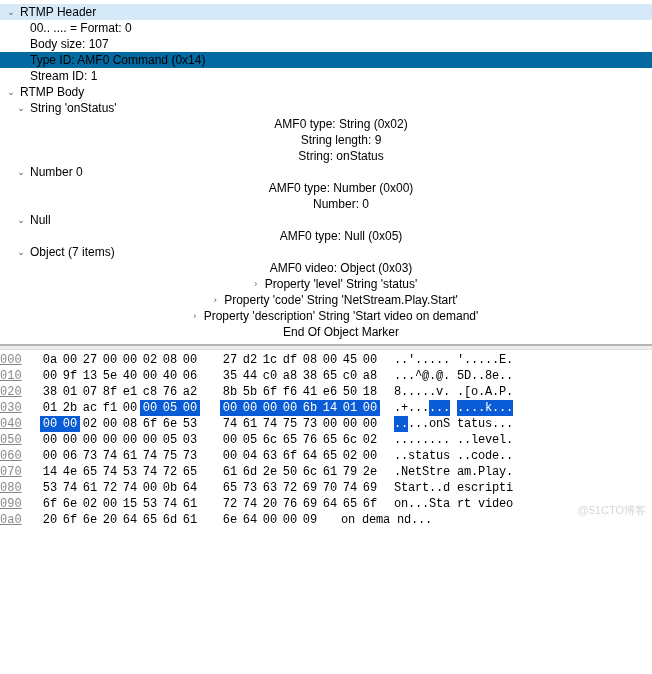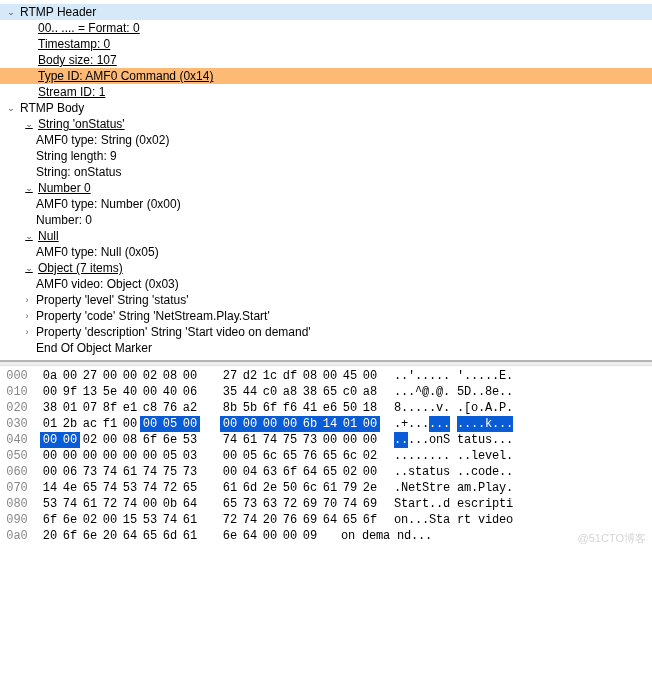--- a/index.html
+++ b/index.html
@@ -24,24 +24,24 @@
   .caret {
     display: inline-block;
     width: 10px;
     text-align: center;
     color: #555;
     font-size: 9px;
     margin-right: 4px;
   }
   .caret.none { visibility: hidden; }
   .sel-header { background: #d6e9f8; }
-  .sel-field  { background: #fdba74; }
+  .sel-field  { background: #0369a1; }
   .ind1 { padding-left: 6px; }
-  .ind2 { padding-left: 24px; text-decoration: underline; }
-  .ind3 { padding-left: 22px; }
+  .ind2 { padding-left: 16px; }
+  .ind3 { padding-left: 16px; justify-content: center; }
 
   .divider {
     border-top: 2px solid #b5b5b5;
     border-bottom: 1px solid #e0e0e0;
     height: 3px;
     background: #eee;
     cursor: ns-resize;
   }
 
   .hex {
@@ -49,48 +49,47 @@
     font-size: 12px;
     padding: 2px 0 6px 0;
     position: relative;
   }
   .hexrow {
     height: 16px;
     line-height: 16px;
     white-space: pre;
     display: flex;
   }
-  .offset { color: #888; width: 34px; text-align: center; padding-right: 6px; flex: 0 0 auto; }
+  .offset { color: #888; width: 34px; text-align: left; padding-right: 6px; flex: 0 0 auto; text-decoration: underline; }
   .bytes { flex: 0 0 auto; }
   .bytes span { display: inline-block; width: 20px; text-align: center; }
   .gap { display:inline-block; width:10px; }
   .ascii { flex: 0 0 auto; padding-left: 14px; }
   .ascii span { display:inline-block; width:7px; text-align:center; }
   .ascii .agap { display:inline-block; width:7px; }
 
   .hl-b { background: #0a5cd6; color: #fff; }
   .hl-a { background: #0a5cd6; color: #fff; }
 
   .watermark {
     position: absolute;
     right: 6px;
-    bottom: 4px;
+    bottom: 16px;
     font-size: 11px;
     color: rgba(0,0,0,0.18);
     font-family: "Segoe UI", sans-serif;
     pointer-events: none;
   }
 </style>
 </head>
 <body>
 
 <div class="tree" id="tree">
     <div class="row ind1 sel-header"><span class="caret">⌄</span><span>RTMP Header</span></div>
     <div class="row ind2"><span class="caret none">·</span><span>00.. .... = Format: 0</span></div>
-    <div class="row ind2"><span class="caret none">·</span><span>Timestamp: 0</span></div>
     <div class="row ind2"><span class="caret none">·</span><span>Body size: 107</span></div>
     <div class="row ind2 sel-field"><span class="caret none">·</span><span>Type ID: AMF0 Command (0x14)</span></div>
     <div class="row ind2"><span class="caret none">·</span><span>Stream ID: 1</span></div>
     <div class="row ind1"><span class="caret">⌄</span><span>RTMP Body</span></div>
     <div class="row ind2"><span class="caret">⌄</span><span>String 'onStatus'</span></div>
     <div class="row ind3"><span class="caret none">·</span><span>AMF0 type: String (0x02)</span></div>
     <div class="row ind3"><span class="caret none">·</span><span>String length: 9</span></div>
     <div class="row ind3"><span class="caret none">·</span><span>String: onStatus</span></div>
     <div class="row ind2"><span class="caret">⌄</span><span>Number 0</span></div>
     <div class="row ind3"><span class="caret none">·</span><span>AMF0 type: Number (0x00)</span></div>

